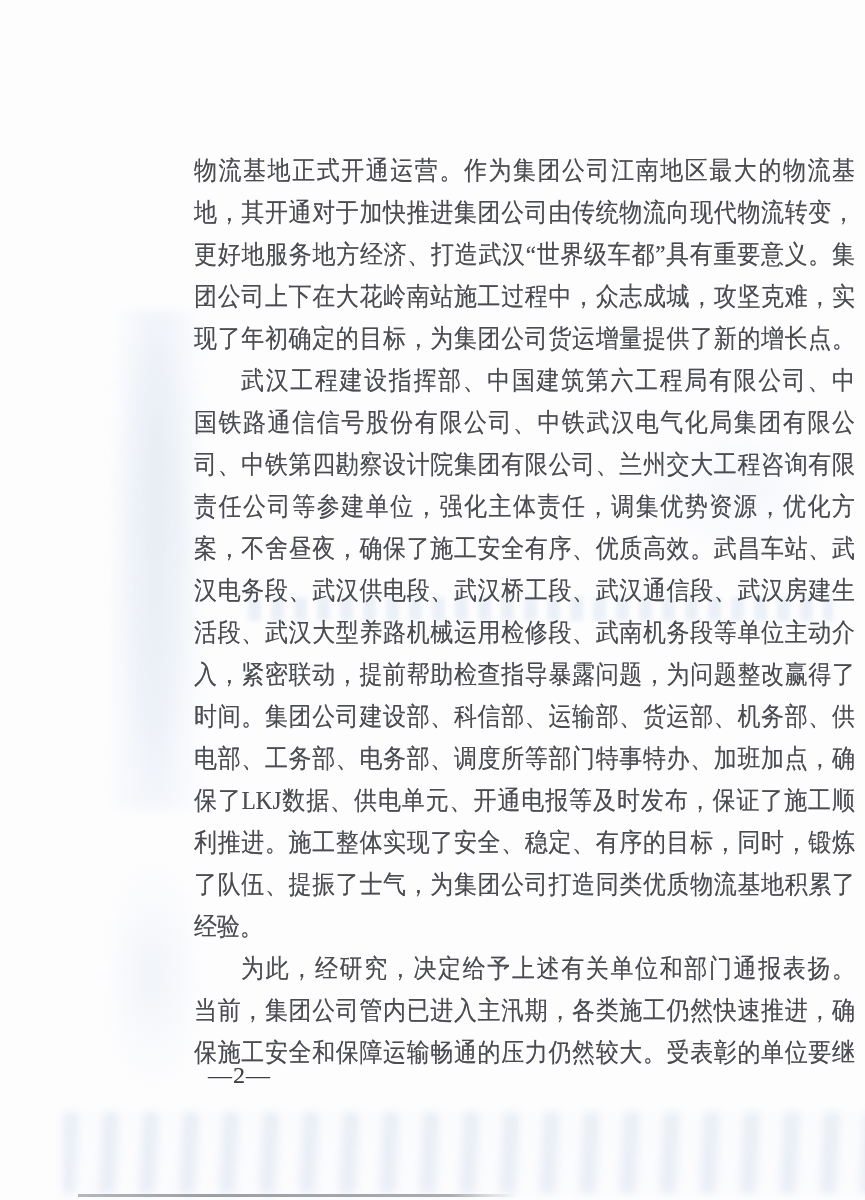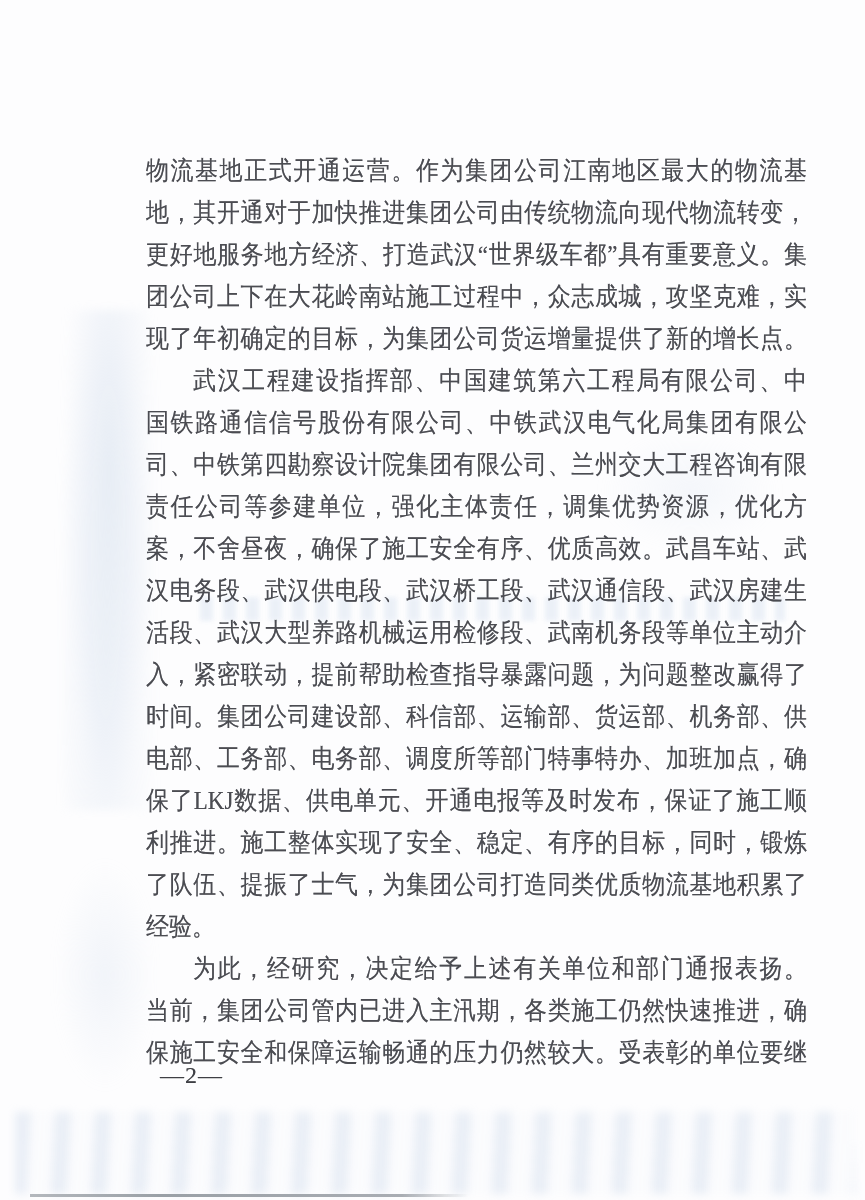--- a/index.html
+++ b/index.html
@@ -5,21 +5,21 @@
   :root{
     --ink:#4b4c52;
     --paper:#fdfdfe;
   }
   html,body{margin:0;padding:0;}
   body{
     width:865px;height:1200px;overflow:hidden;position:relative;
     background:var(--paper);
     font-family:"Liberation Serif","DejaVu Serif",serif;
   }
-  .page{position:absolute;inset:0;background:var(--paper);}
+  .page{position:absolute;inset:0;background:var(--paper);margin-left:48px;}
   
   .smudge{position:absolute;pointer-events:none;}
   .sm-left-margin{
     left:62px;top:310px;width:95px;height:500px;
     background:radial-gradient(ellipse at 50% 30%,rgba(203,216,234,.38),rgba(203,216,234,0) 70%),
                radial-gradient(ellipse at 45% 75%,rgba(210,222,238,.30),rgba(210,222,238,0) 72%);
     filter:blur(5px);
   }
   .sm-left-low{
     left:55px;top:860px;width:100px;height:230px;

